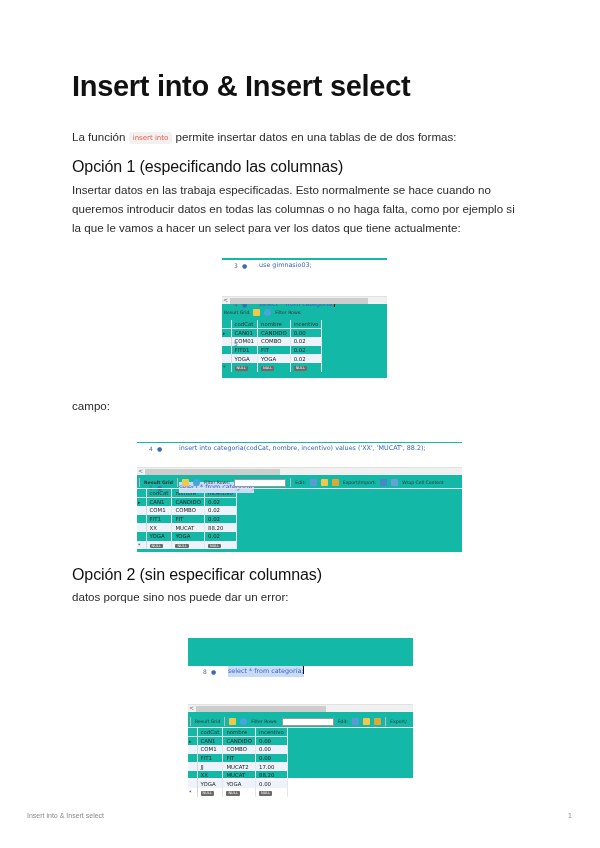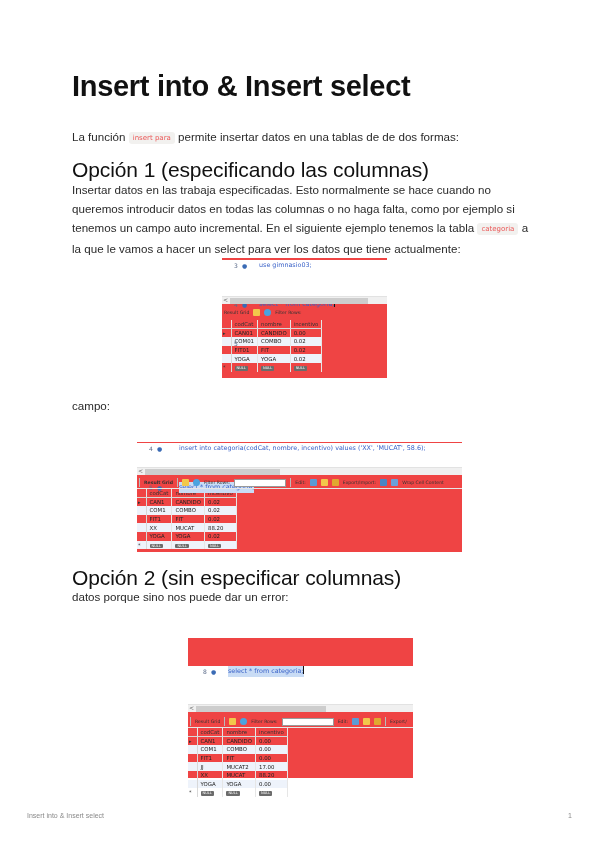--- a/index.html
+++ b/index.html
@@ -1,25 +1,25 @@
 <!DOCTYPE html>
 <html><head>
   <meta charset="utf-8">
   <style>
     * { box-sizing: border-box; margin: 0; padding: 0; }
     html, body { width: 600px; height: 848px; background: #ffffff; overflow: hidden; }
     body { position: relative; font-family: "Liberation Sans", "DejaVu Sans", sans-serif; color: #1f1f1f; }
 
     .page-title { position: absolute; left: 72px; top: 70px; font-size: 29px; font-weight: bold; letter-spacing: -0.3px; color: #111; }
     .para { position: absolute; left: 72px; width: 460px; font-size: 11.6px; line-height: 19px; color: #2a2a2a; }
-    .h2 { position: absolute; left: 72px; font-size: 21px; font-weight: normal; color: #111; letter-spacing: -0.1px; }
+    .h2 { position: absolute; left: 72px; font-size: 16px; font-weight: normal; color: #111; letter-spacing: -0.1px; }
     .code-inline { font-family: "DejaVu Sans", sans-serif; font-size: 7px; color: #eb5757; background: #f2f1ef; border-radius: 3px; padding: 2px 4px; vertical-align: 1px; }
 
     
-    .shot { position: absolute; background: #ef4444; font-family: "DejaVu Sans", sans-serif; }
+    .shot { position: absolute; background: #14b8a6; font-family: "DejaVu Sans", sans-serif; }
     .editor { position: relative; background: #fff; }
     .code-line { position: relative; height: 11px; font-size: 6.4px; line-height: 11px; white-space: nowrap; margin-top: 28px; }
     .ln { position: absolute; color: #5c6c8a; font-size: 6px; }
     .dot { position: absolute; color: #3b6bb5; font-size: 6px; }
     .code { position: absolute; color: #3a62c8; }
     .hl { background: #c9dcf5; }
     .caret { display: inline-block; width: 1px; height: 8px; background: #111; vertical-align: -1px; }
     .hscroll { position: relative; height: 8px; background: #f0f0f0; border-top: 1px solid #e2e2e2; }
     .hscroll .arrow { position: absolute; left: 1px; top: -1px; font-size: 6px; color: #555; }
     .hscroll .thumb { position: absolute; left: 8px; top: 1px; height: 6px; background: #cdcdcd; }
@@ -36,29 +36,28 @@
 
     .footer-left { position: absolute; left: 27px; top: 812px; font-size: 7px; color: #8a8a8a; }
     .footer-right { position: absolute; left: 568px; top: 812px; font-size: 7px; color: #8a8a8a; }
   </style>
 </head>
 <body>
 
 <div class="page-title">Insert into &amp; Insert select</div>
 
 <div class="para" style="top:127px;">
-  <span>La función </span><span class="code-inline">insert para</span><span> permite insertar datos en una tablas de de dos formas:</span>
+  <span>La función </span><span class="code-inline">insert into</span><span> permite insertar datos en una tablas de de dos formas:</span>
 </div>
 
 <div class="h2" style="top:158px;">Opción 1 (especificando las columnas)</div>
 
 <div class="para" style="top:180px;">
   <div>Insertar datos en las trabaja especificadas. Esto normalmente se hace cuando no</div>
   <div>queremos introducir datos en todas las columnas o no haga falta, como por ejemplo si</div>
-  <div><span>tenemos un campo auto incremental. En el siguiente ejemplo tenemos la tabla </span><span class="code-inline">categoria</span><span> a</span></div>
   <div>la que le vamos a hacer un select para ver los datos que tiene actualmente:</div>
 </div>
 
 <div class="shot" style="left:222px; top:258px; width:165px; height:120px;">
   <div class="editor" style="height:36px;">
     <div class="code-line" style="margin-top:2px;">
       <span class="ln" style="left:12px;">3</span>
       <span class="dot" style="left:20px;">●</span>
       <span class="code" style="left:37px;">use gimnasio03;</span>
     </div>
@@ -127,21 +126,21 @@
 
 <div class="para" style="top:396px;">
   <div>campo:</div>
 </div>
 
 <div class="shot" style="left:137px; top:442px; width:325px; height:110px;">
   <div class="editor" style="height:24px;">
     <div class="code-line" style="margin-top:1px;">
       <span class="ln" style="left:12px;">4</span>
       <span class="dot" style="left:20px;">●</span>
-      <span class="code" style="left:42px;">insert into categoria(codCat, nombre, incentivo) values ('XX', 'MUCAT', 58.6);</span>
+      <span class="code" style="left:42px;">insert into categoria(codCat, nombre, incentivo) values ('XX', 'MUCAT', 88.2);</span>
     </div>
     <div class="code-line">
       <span class="ln" style="left:12px;">5</span>
       <span class="dot" style="left:20px;">●</span>
       <span class="code hl" style="left:42px;">select * from categoria;</span>
     </div>
   </div>
   <div class="hscroll">
     <span class="arrow">&lt;</span>
     <span class="thumb" style="width:135px;"></span>

